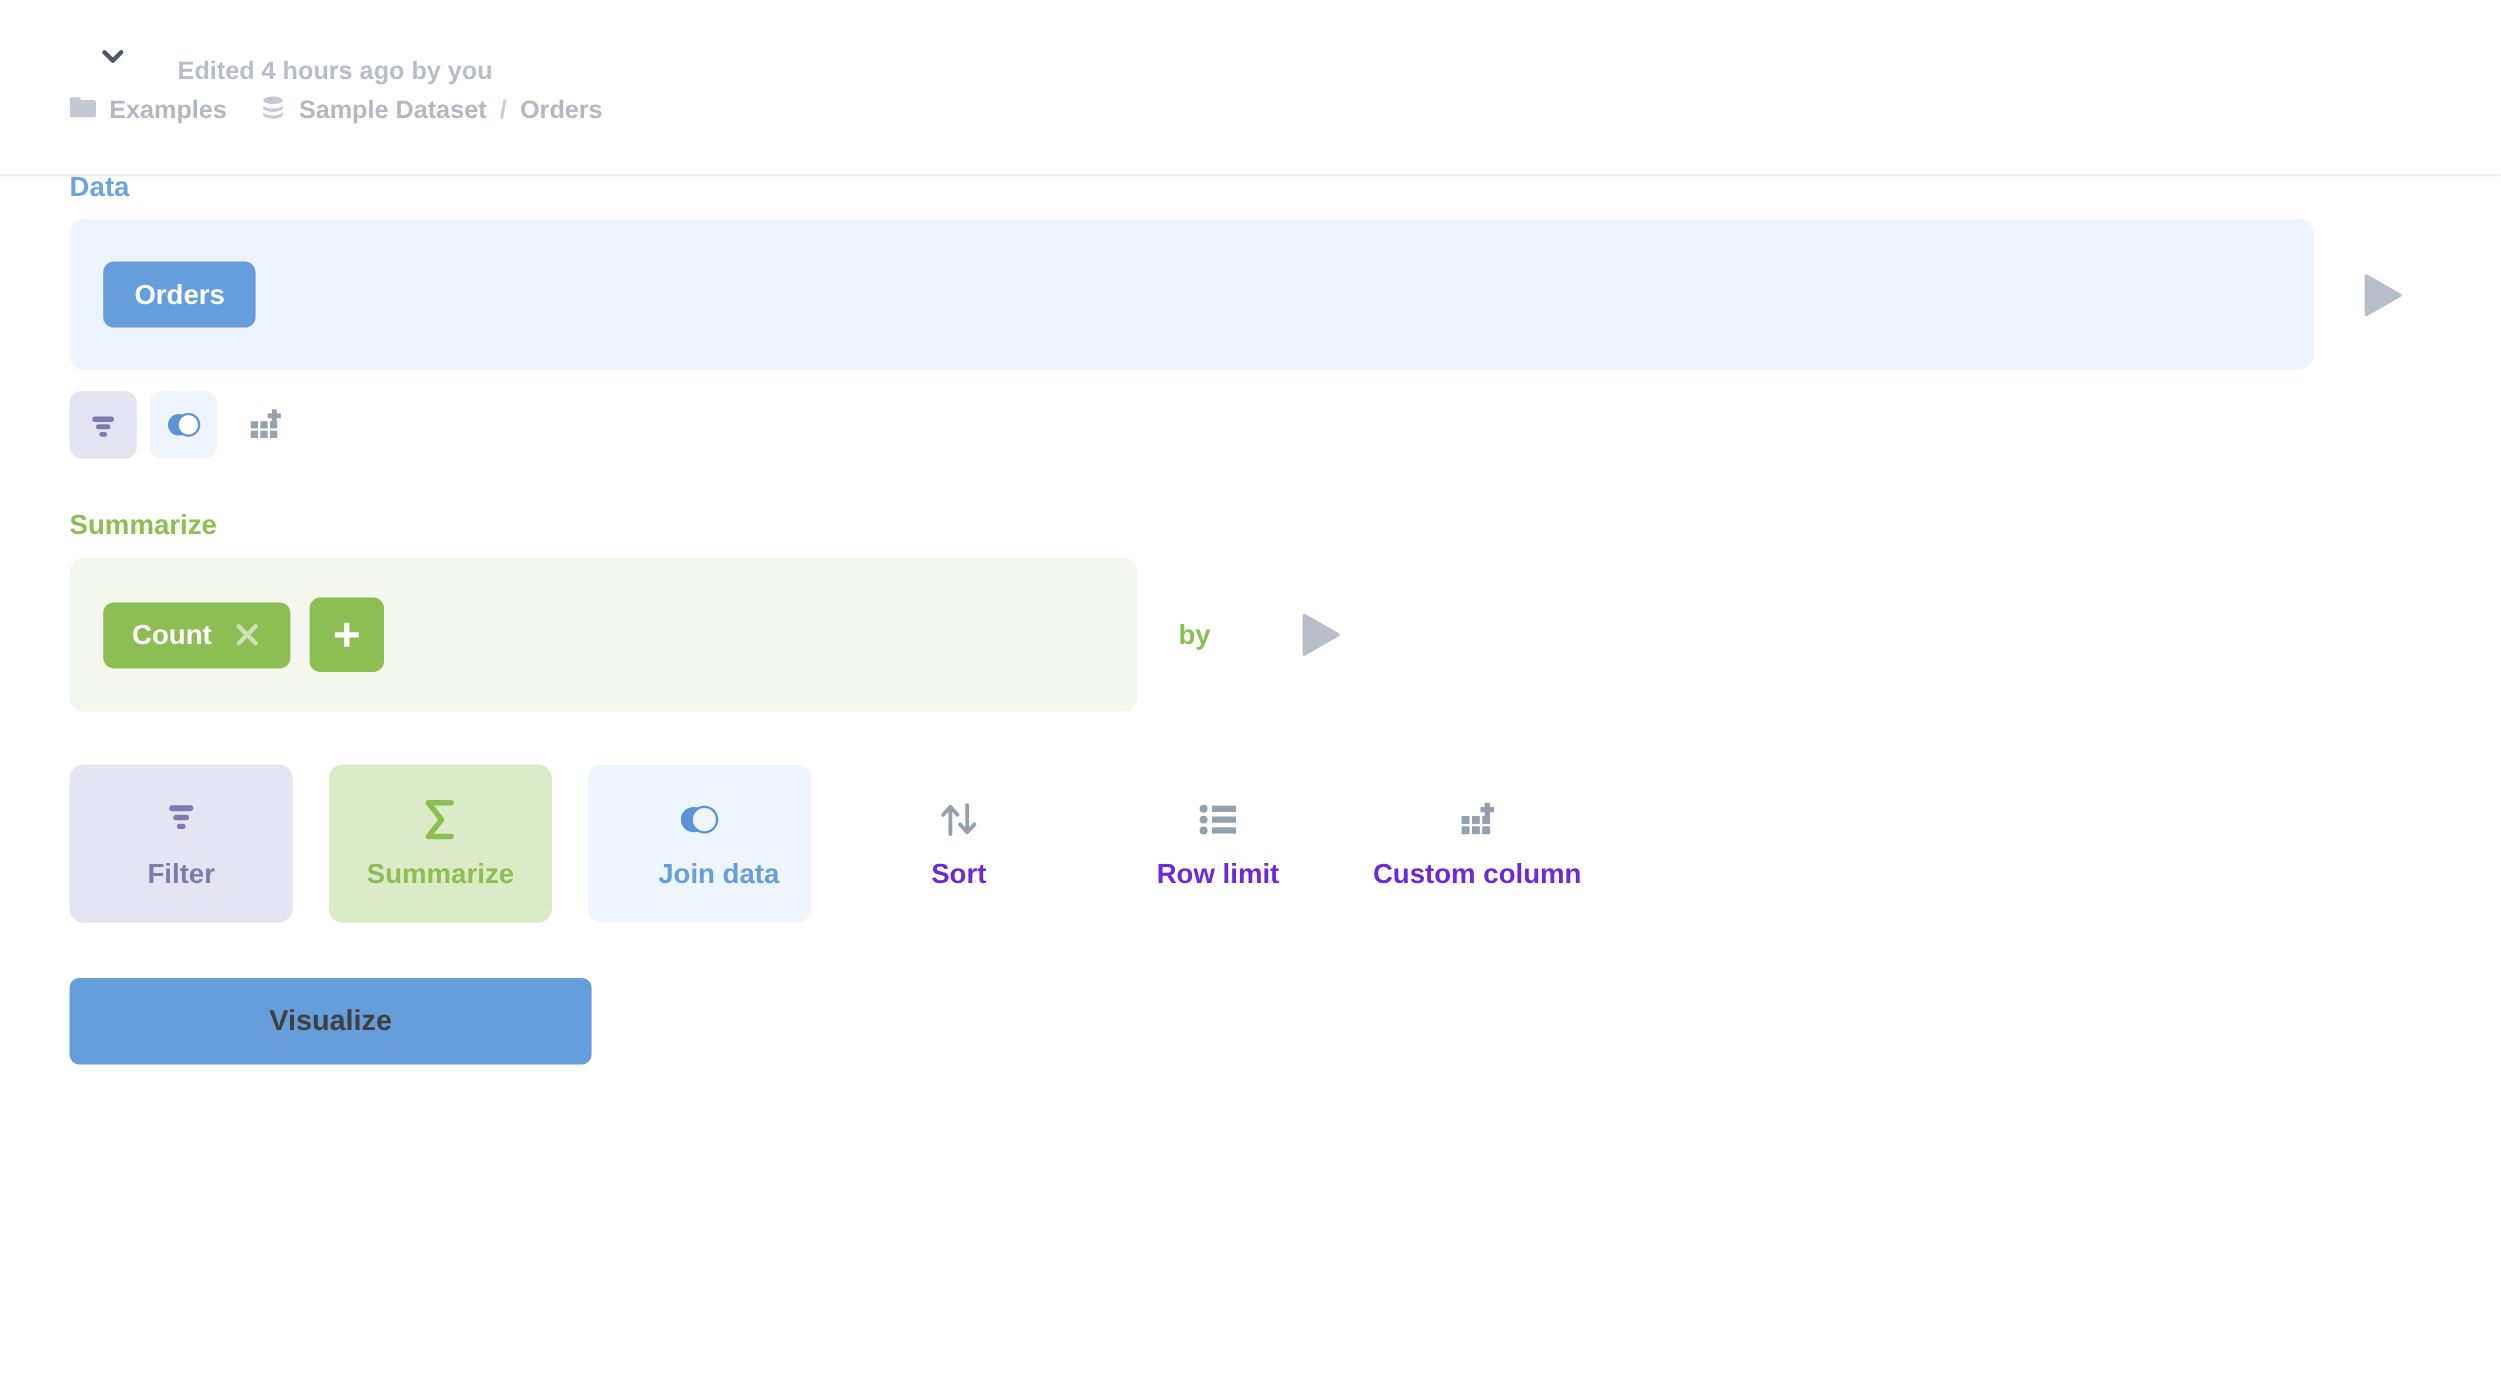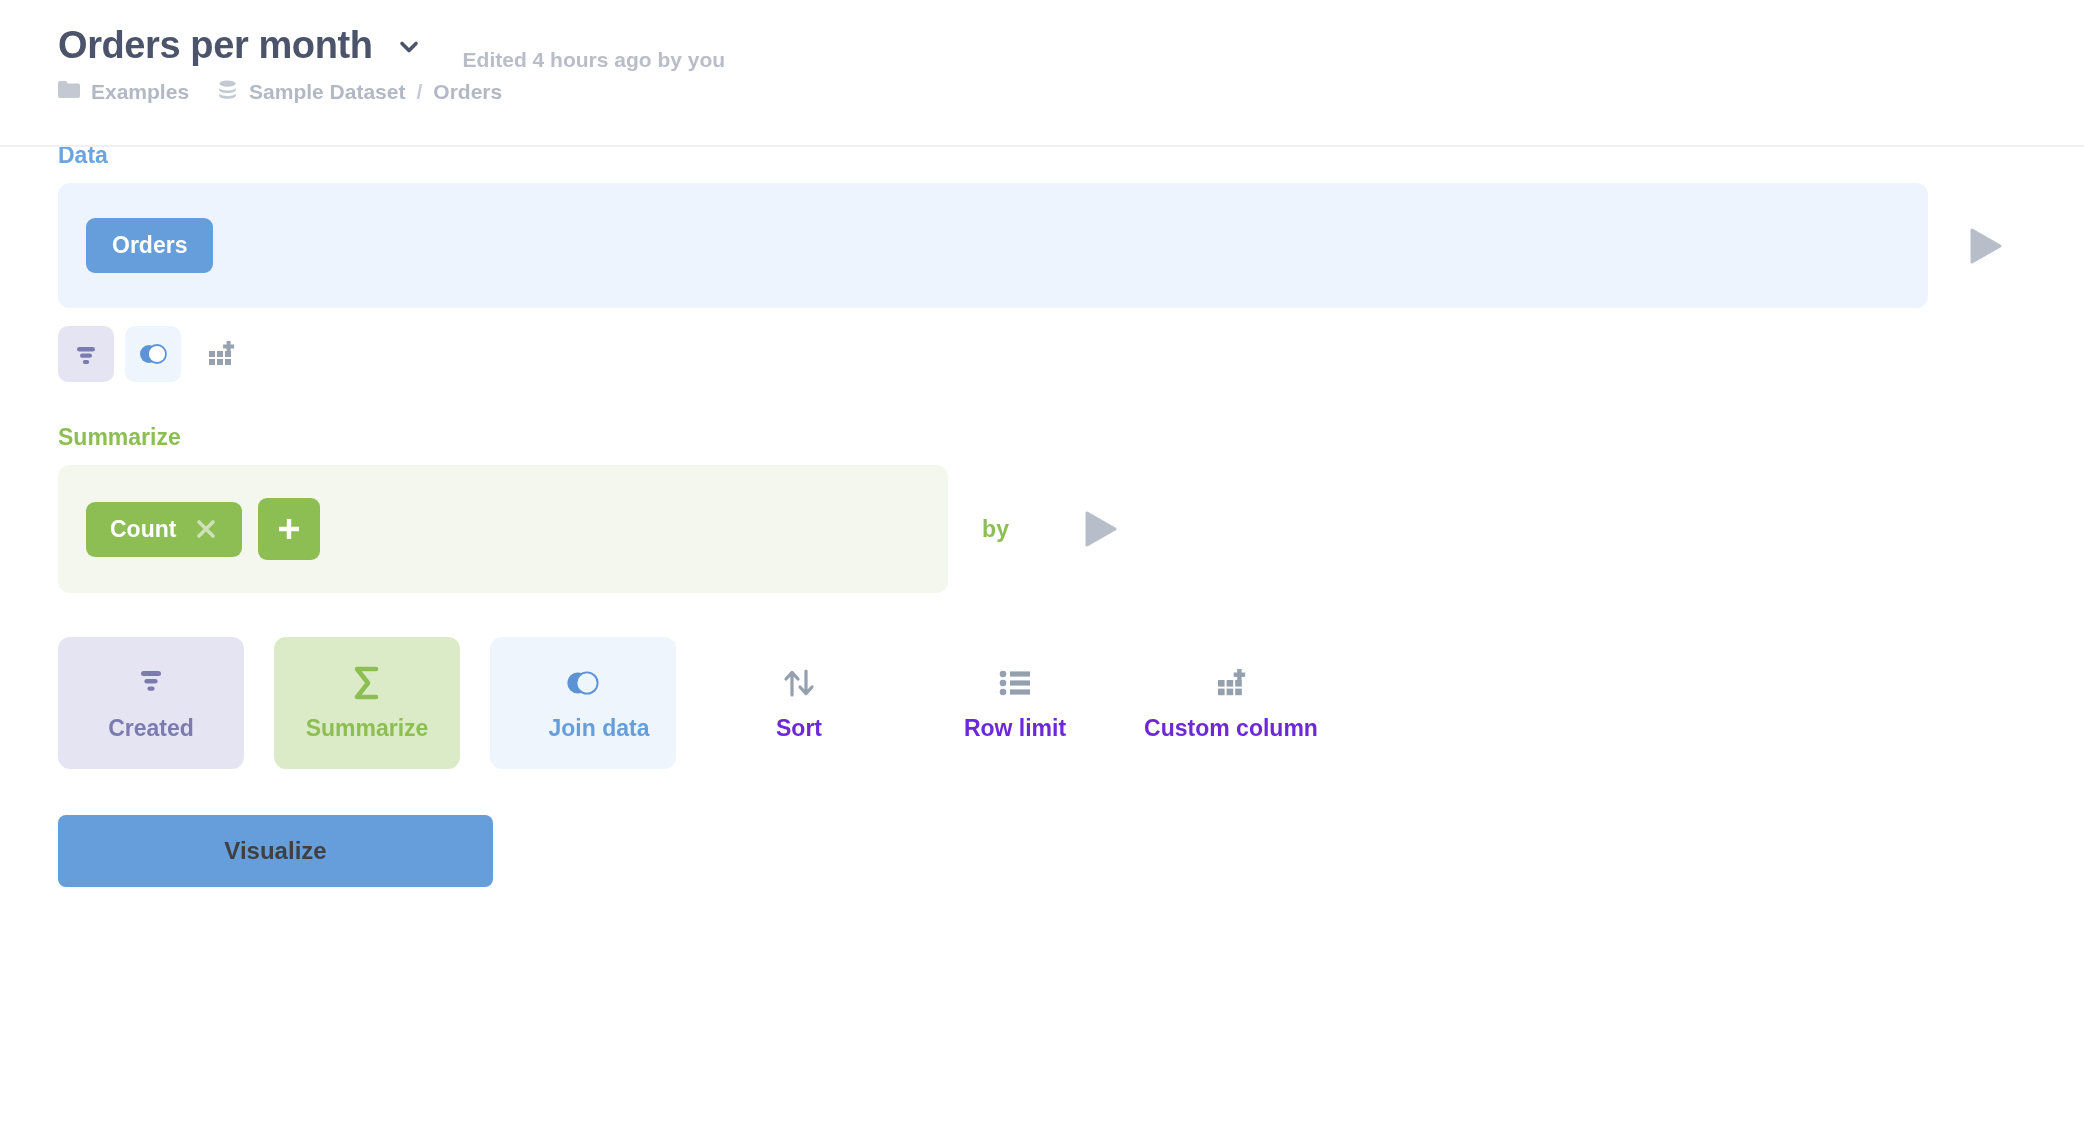--- a/index.html
+++ b/index.html
@@ -253,21 +253,20 @@
     font-size: 24px;
     font-weight: bold;
     cursor: pointer;
   }
 </style>
 </head>
 <body>
 
 <div class="header">
   <div class="title-row">
-    <span class="page-title">Orders per month</span>
 
     <span class="title-chevron">
       <svg width="26" height="26" viewBox="0 0 26 26">
         <path d="M6 9.5 L13 16.5 L20 9.5" fill="none" stroke="#4c546b" stroke-width="3.6" stroke-linecap="round" stroke-linejoin="round"></path>
       </svg>
     </span>
 
     <span class="edited-note">Edited 4 hours ago by you</span>
   </div>
 
@@ -393,21 +392,21 @@
   <div class="actions">
 
     <div class="action-tile tile-filter">
       <span class="a-icon">
         <svg width="34" height="30" viewBox="0 0 34 30">
           <rect x="7" y="3" width="20" height="5" rx="2.5" fill="#7c7bb0"></rect>
           <rect x="10.4" y="11" width="13.2" height="4.6" rx="2.3" fill="#7c7bb0"></rect>
           <rect x="13.4" y="18.4" width="7.2" height="4.4" rx="2.2" fill="#7c7bb0"></rect>
         </svg>
       </span>
-      <span class="action-label">Created</span>
+      <span class="action-label">Filter</span>
     </div>
 
     <div class="action-tile tile-summarize">
       <span class="a-icon">
         <svg width="32" height="34" viewBox="0 0 32 34">
           <path d="M25 3 H6 L17 17 L6 31 H25" fill="none" stroke="#8cbe54" stroke-width="4.6" stroke-linecap="round" stroke-linejoin="round"></path>
         </svg>
       </span>
       <span class="action-label">Summarize</span>
     </div>

